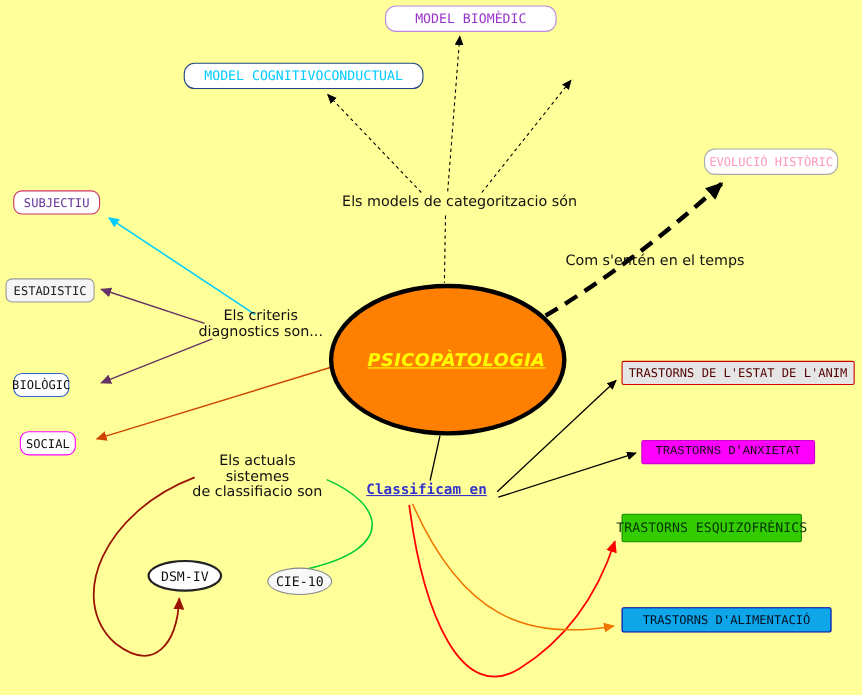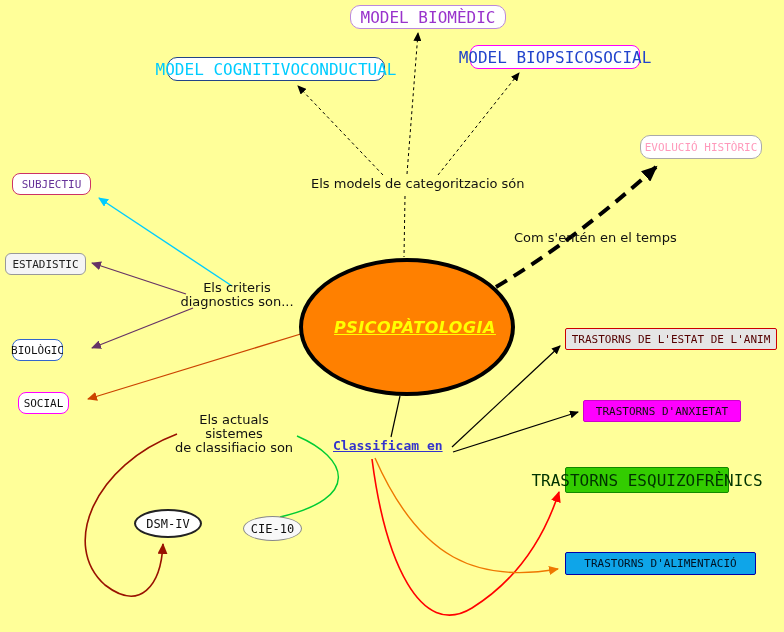--- a/index.html
+++ b/index.html
@@ -7,34 +7,34 @@
   .stage {
     position:relative; width:784px; height:632px; background:#FFFF99;
     font-family:"DejaVu Sans", sans-serif; overflow:hidden;
   }
   svg.connectors { position:absolute; left:0; top:0; z-index:1; }
   .node {
     position:absolute; z-index:2; display:flex; align-items:center; justify-content:center;
     font-family:"DejaVu Sans Mono", monospace; font-size:11px; white-space:nowrap;
     background:#FFFFFF; border:1px solid #888; color:#111;
   }
-  .lg { font-size:16px; }
+  .lg { font-size:12px; }
   
   .n-biomedic   { left:350px; top:5px;   width:156px; height:24px; border-radius:10px; color:#9933CC; border-color:#BB88DD; }
   .n-cognitivo  { left:167px; top:57px;  width:218px; height:24px; border-radius:10px; color:#00CCFF; border-color:#224488; }
   .n-biopsico   { left:470px; top:45px;  width:170px; height:24px; border-radius:8px;  color:#2244CC; border-color:#FF00FF; }
   .n-evolucio   { left:640px; top:135px; width:122px; height:24px; border-radius:10px; color:#FF99BB; border-color:#AAAAAA; }
   
   .n-subjectiu  { left:12px;  top:173px; width:79px;  height:22px; border-radius:8px; color:#663399; border-color:#CC3366; }
   .n-estadistic { left:5px;   top:253px; width:81px;  height:22px; border-radius:6px; color:#222;    border-color:#999999; background:#F5F5F5; }
   .n-biologic   { left:12px;  top:339px; width:51px;  height:22px; border-radius:8px; color:#111;    border-color:#3366CC; }
   .n-social     { left:18px;  top:392px; width:51px;  height:22px; border-radius:8px; color:#111;    border-color:#FF00FF; }
   
   .n-anim       { left:565px; top:328px; width:212px; height:22px; border-radius:2px; background:#e5e5e5; border-color:#CC0000; color:#550000; }
-  .n-anxietat   { left:583px; top:400px; width:158px; height:22px; border-radius:2px; background:#FF00FF; border-color:#CC00CC; color:#111; }
+  .n-anxietat   { left:583px; top:400px; width:158px; height:22px; border-radius:2px; background:#FF00FF; border-color:#CC00CC; color:#111;font-family:Liberation Mono, monospace; }
   .n-esquizo    { left:565px; top:467px; width:164px; height:26px; border-radius:2px; background:#33CC00; border-color:#118800; color:#062; color:#003300; }
   .n-alimentacio{ left:565px; top:552px; width:191px; height:23px; border-radius:2px; background:#0ea5e9; border-color:#0000AA; color:#001122; }
   
   .n-dsm  { left:134px; top:509px; width:68px; height:29px; border-radius:50%; border:2px solid #222; font-size:12px; }
   .n-cie  { left:243px; top:516px; width:59px; height:25px; border-radius:50%; border:1px solid #888; font-size:12px; background:#F8F8F8; }
   
   .center-ellipse {
     position:absolute; z-index:2; left:299px; top:258px; width:216px; height:138px;
     border-radius:50%; background:#FF8000; border:4px solid #000;
     display:flex; align-items:center; justify-content:center;
@@ -110,23 +110,20 @@
   <div class="center-ellipse">
     <span class="center-title">PSICOPÀTOLOGIA</span>
   </div>
 
   <div class="node lg n-biomedic">
       <span>MODEL BIOMÈDIC</span>
     </div>
   <div class="node lg n-cognitivo">
       <span>MODEL COGNITIVOCONDUCTUAL</span>
     </div>
-  <div class="node lg n-biopsico">
-      <span>MODEL BIOPSICOSOCIAL</span>
-    </div>
   <div class="node n-evolucio">
       <span>EVOLUCIÓ HISTÒRIC</span>
     </div>
 
   <div class="node n-subjectiu">
       <span>SUBJECTIU</span>
     </div>
   <div class="node n-estadistic">
       <span>ESTADISTIC</span>
     </div>

